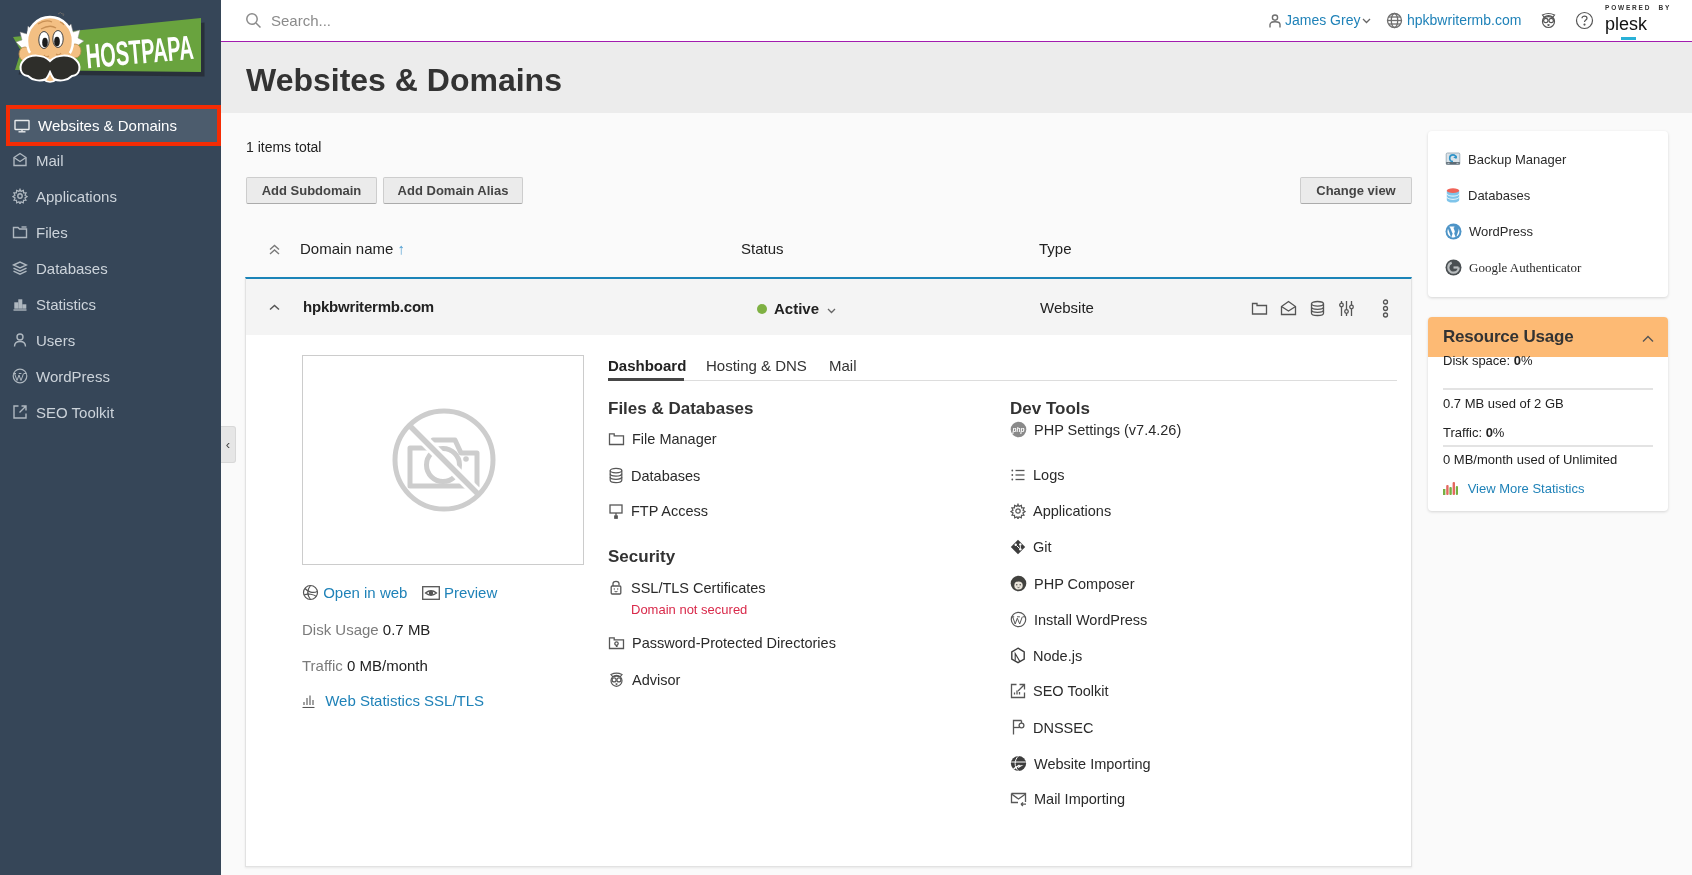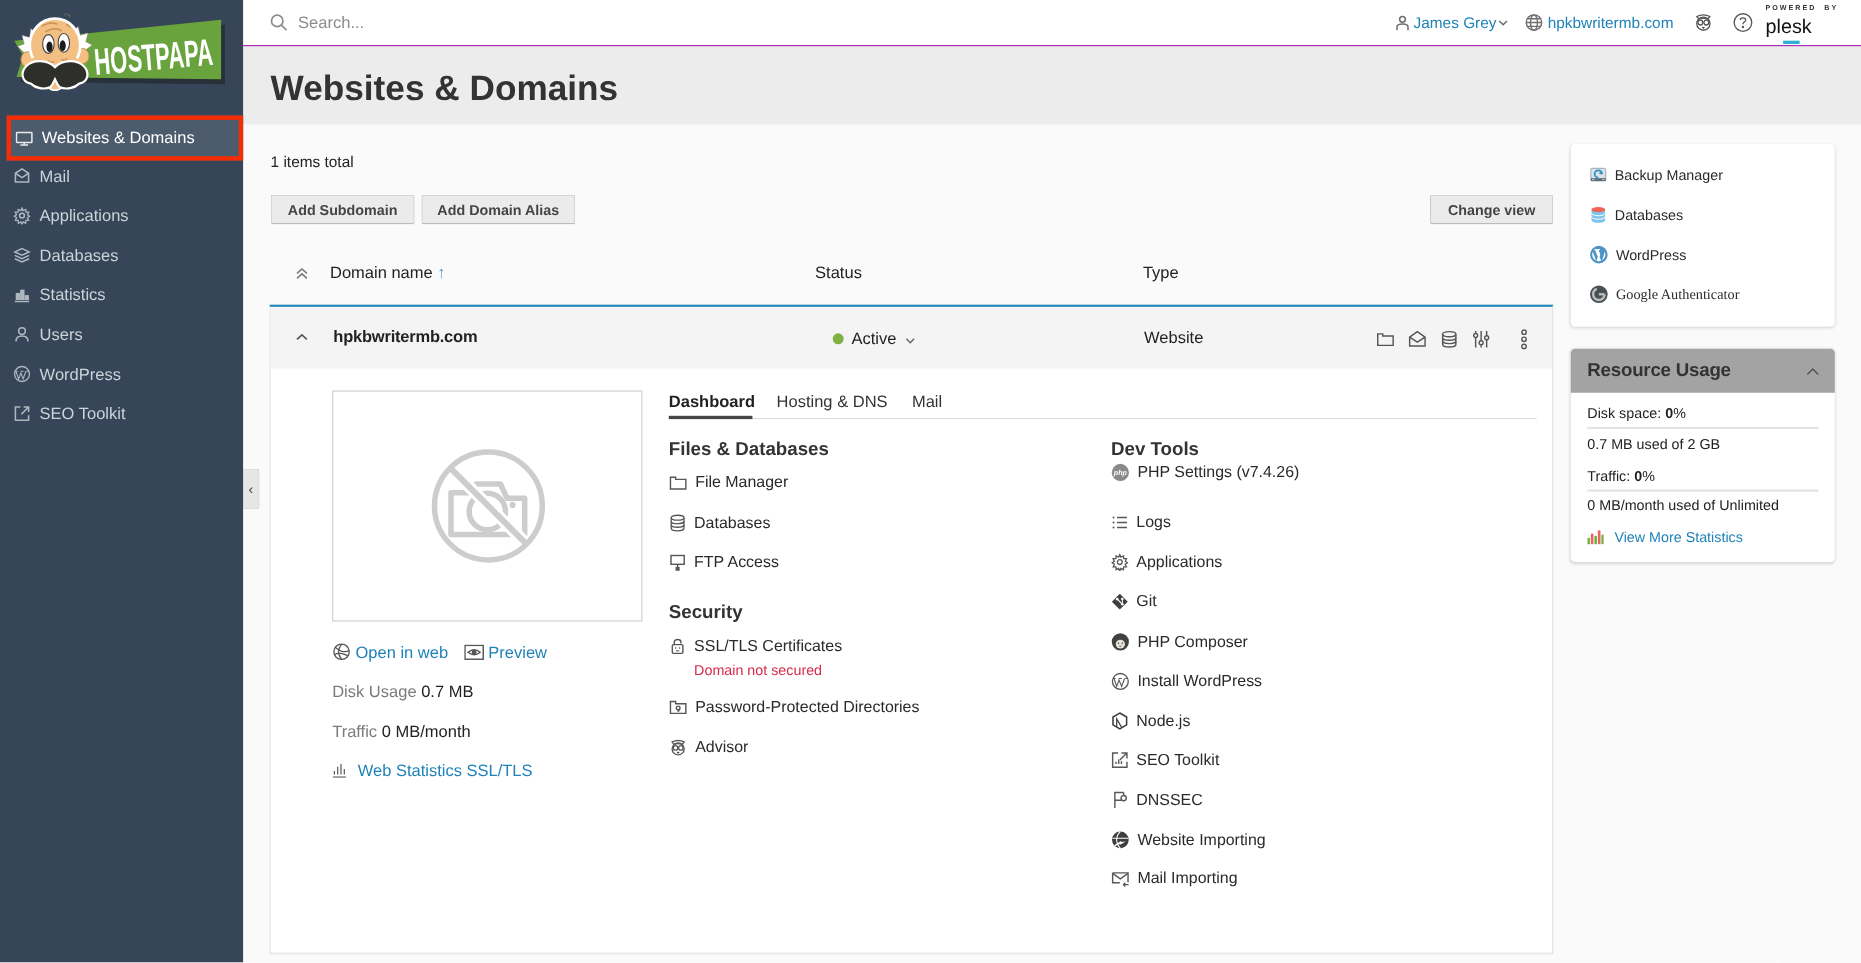--- a/index.html
+++ b/index.html
@@ -40,21 +40,21 @@
 #lh-collapse { position:absolute; left:22px; top:12px; color:#7a7a7a; }
 #lh-domain { position:absolute; left:54px; top:10px; }
 #lh-sort { color:#54a0d2; font-weight:bold; }
 #lh-status { position:absolute; left:495px; top:10px; }
 #lh-type { position:absolute; left:793px; top:10px; }
 
 #card { position:absolute; left:245px; top:277px; width:1167px; height:590px; background:#fff; border:1px solid #e2e2e2; border-top:2px solid #1b84b8; box-shadow:0 1px 2px rgba(0,0,0,.08); }
 #row { position:absolute; left:0; top:0; width:100%; height:56px; background:#f4f4f4; }
 #row-chevron { position:absolute; left:22px; top:21px; }
 #row-name { position:absolute; left:57px; top:19px; font-size:15px; font-weight:bold; color:#222; letter-spacing:-0.2px; }
-#row-status { position:absolute; left:511px; top:21px; font-size:15px; font-weight:normal; color:#222; }
+#row-status { position:absolute; left:511px; top:21px; font-size:15px; font-weight:bold; color:#222; }
 #row-status .dot { display:inline-block; width:10px; height:10px; border-radius:50%; background:#7fb143; margin-right:7px; }
 #row-status .caret { margin-left:8px; }
 #row-type { position:absolute; left:794px; top:20px; font-size:15px; color:#222; }
 .row-icons { position:absolute; right:17px; top:20px; display:flex; align-items:center; }
 .row-icons svg { margin-left:12px; }
 
 
 #thumb { position:absolute; left:56px; top:76px; width:282px; height:210px; border:1px solid #ccc; }
 #openweb { position:absolute; left:56px; top:305px; font-size:15px; }
 #openweb a, a { color:#1f82b8; text-decoration:none; }
@@ -80,21 +80,21 @@
 
 #cardfooter { position:absolute; left:56px; right:16px; bottom:0; height:40px; border-top:1px solid #ddd; font-size:13px; }
 #cardfooter .left { position:absolute; left:0; top:13px; color:#7b7b7b; }
 #cardfooter .left b { color:#222; font-weight:normal; }
 #cardfooter .right { position:absolute; right:0; top:13px; }
 
 
 #rc1 { position:absolute; left:1428px; top:131px; width:240px; height:166px; background:#fff; border-radius:4px; box-shadow:0 1px 3px rgba(0,0,0,.15); }
 #rc1 .item { left:17px; font-size:13px !important; }
 #rc2 { position:absolute; left:1428px; top:317px; width:240px; height:194px; background:#fff; border-radius:4px; box-shadow:0 1px 3px rgba(0,0,0,.15); }
-#rc2-head { height:40px; background:#a3a3a3; border-radius:4px 4px 0 0; position:relative; }
+#rc2-head { height:40px; background:#fdba74; border-radius:4px 4px 0 0; position:relative; }
 #rc2-head .t { position:absolute; left:15px; top:10px; font-size:17px; font-weight:bold; color:#333; letter-spacing:-0.2px; }
 #rc2-head .c { position:absolute; right:14px; top:12px; color:#555; }
 #rc2 .bline { position:absolute; left:15px; width:210px; height:2px; background:#e3e3e3; }
 #rc2 .rtext { position:absolute; left:15px; font-size:13px; color:#222; }
 </style>
 </head>
 <body>
 <div id="app">
 
   <div id="sidebar">
@@ -143,20 +143,27 @@
       </div>
       <div class="nav-item">
         <svg width="16" height="16" viewBox="0 0 16 16" fill="none" stroke="#aeb7bf" stroke-width="1.4">
             <circle cx="8" cy="8" r="2.2"></circle>
             <path d="M8,1.2 L9,3.4 L11.4,2.4 L11.6,4.9 L14.1,4.9 L13,7.2 L15,8.6 L12.9,10 L14,12.3 L11.5,12.4 L11.3,14.9 L9,13.8 L8,16 L8,16 L7,13.8 L4.7,14.9 L4.5,12.4 L2,12.3 L3.1,10 L1,8.6 L3,7.2 L1.9,4.9 L4.4,4.9 L4.6,2.4 L7,3.4 Z" stroke-width="1.2"></path>
           </svg>
         <span>Applications</span>
       </div>
       <div class="nav-item">
         <svg width="16" height="16" viewBox="0 0 16 16" fill="none" stroke="#aeb7bf" stroke-width="1.4">
+            <path d="M1.5,13.5 L1.5,3.5 L6,3.5 L7.5,5 L14.5,5 L14.5,13.5 Z"></path>
+            <line x1="9.5" y1="3" x2="14.5" y2="3"></line>
+          </svg>
+        <span>Files</span>
+      </div>
+      <div class="nav-item">
+        <svg width="16" height="16" viewBox="0 0 16 16" fill="none" stroke="#aeb7bf" stroke-width="1.4">
             <path d="M1.5,5 L8,2 L14.5,5 L8,8 Z"></path>
             <path d="M1.5,8.2 L8,11.2 L14.5,8.2"></path>
             <path d="M1.5,11.2 L8,14.2 L14.5,11.2"></path>
           </svg>
         <span>Databases</span>
       </div>
       <div class="nav-item">
         <svg width="16" height="16" viewBox="0 0 16 16" fill="none" stroke="#aeb7bf" stroke-width="1.4">
             <line x1="1.5" y1="14" x2="14.5" y2="14"></line>
             <rect x="3" y="7" width="2.6" height="5" fill="#aeb7bf"></rect>
@@ -540,21 +547,21 @@
     </div>
   </div>
 
   <div id="rc2">
     <div id="rc2-head">
       <span class="t">Resource Usage</span>
       <span class="c"><svg width="12" height="8" viewBox="0 0 12 8" fill="none" stroke="#555" stroke-width="1.4">
             <path d="M1,6.5 L6,1.5 L11,6.5"></path>
           </svg></span>
     </div>
-    <div class="rtext" style="top:51px;text-align:right;">Disk space: <b>0</b>%</div>
+    <div class="rtext" style="top:36px;text-align:right;">Disk space: <b>0</b>%</div>
     <div class="bline" style="top:71px;"></div>
     <div class="rtext" style="top:79px;">0.7 MB used of 2 GB</div>
     <div class="rtext" style="top:108px;">Traffic: <b>0</b>%</div>
     <div class="bline" style="top:128px;"></div>
     <div class="rtext" style="top:135px;">0 MB/month used of Unlimited</div>
     <div class="rtext" style="top:163px;">
       <svg width="15" height="15" viewBox="0 0 15 15" style="vertical-align:-2px; margin-right:6px;">
           <rect x="0" y="9" width="2.4" height="6" fill="#76b042"></rect>
           <rect x="3.2" y="5" width="2.4" height="10" rx="1" fill="#e4685f"></rect>
           <rect x="6.4" y="7" width="2.4" height="8" rx="1" fill="#76b042"></rect>

